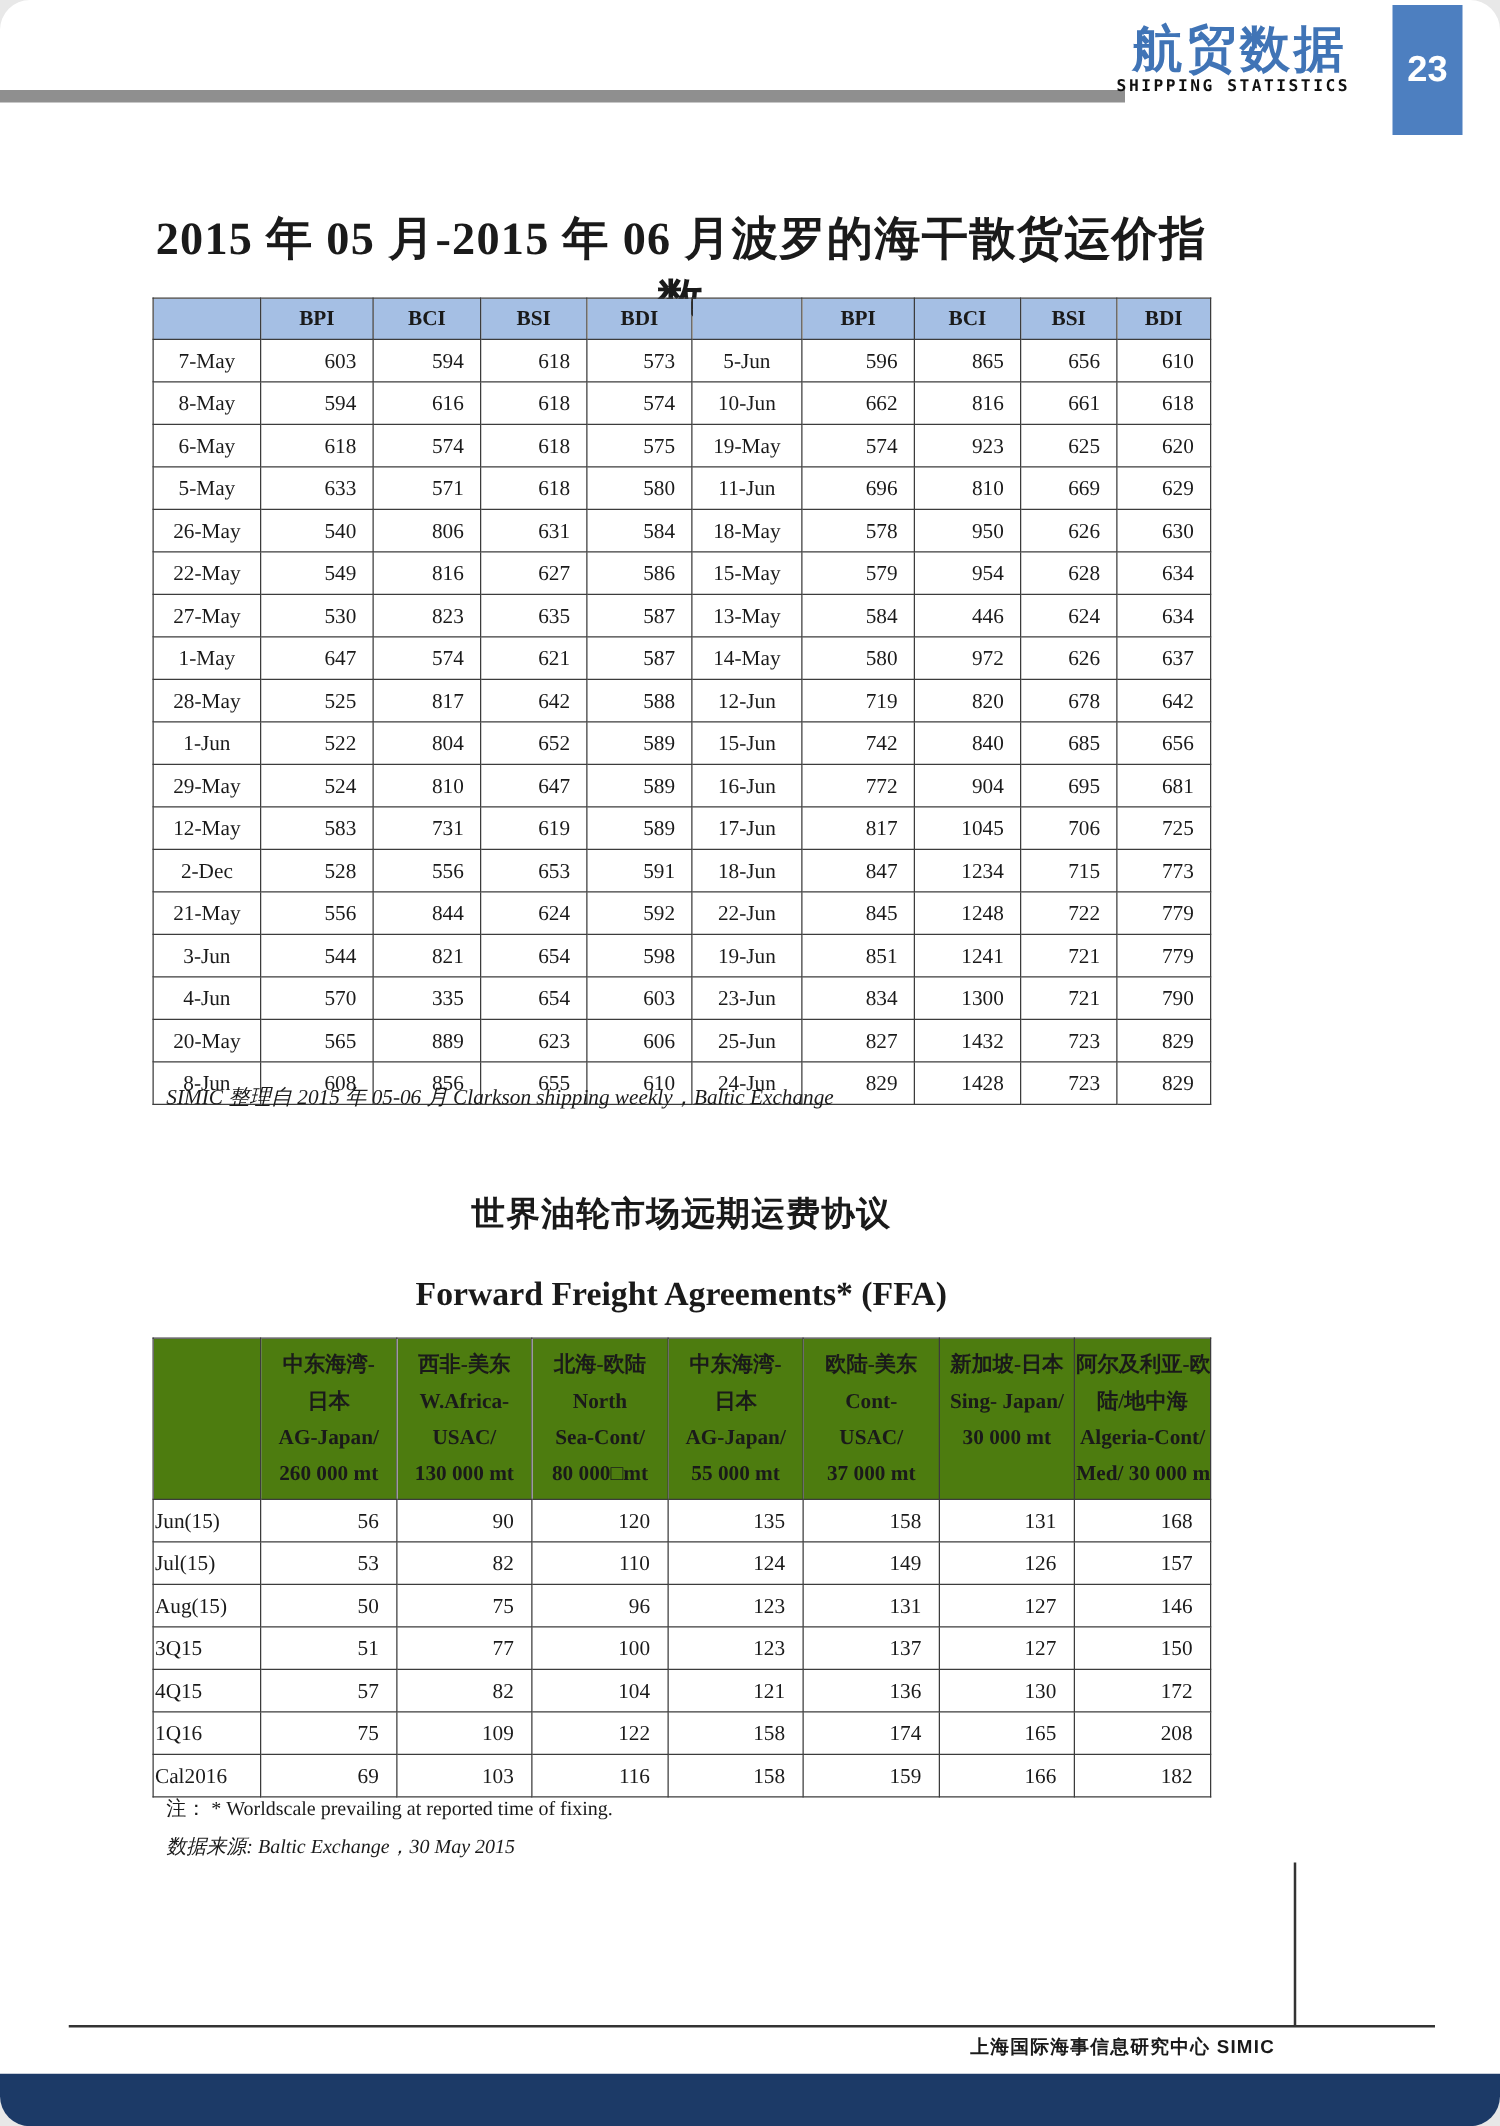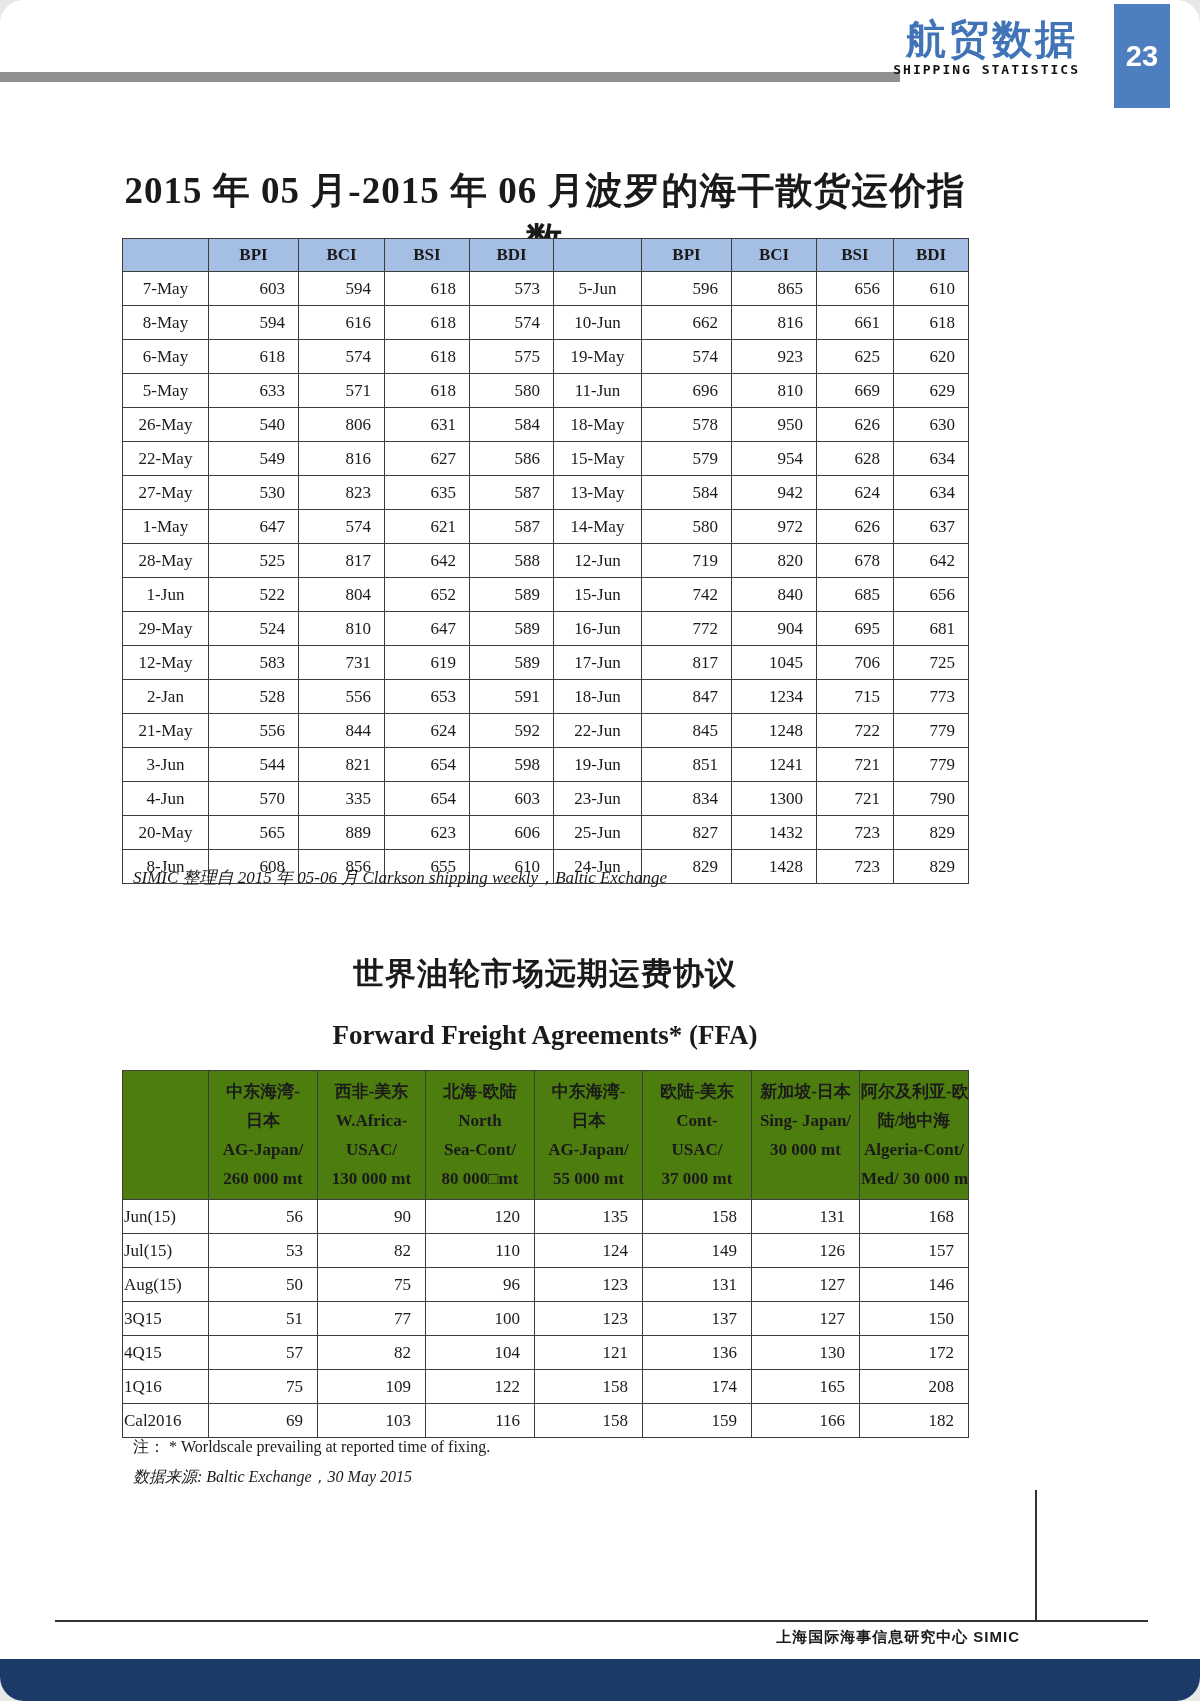--- a/index.html
+++ b/index.html
@@ -15,21 +15,21 @@
   .hdr-en{position:absolute;right:120px;top:62px;font-size:13px;font-weight:bold;
           font-family:"DejaVu Sans Mono","Liberation Mono",monospace;letter-spacing:2px;color:#111;}
   .page-box{position:absolute;left:1114px;top:4px;width:56px;height:104px;background:#4d7fc0;
             display:flex;align-items:center;justify-content:center;}
   .page-box span{color:#fff;font-size:29px;font-weight:bold;
             font-family:"Liberation Sans","DejaVu Sans",sans-serif;}
   
   .bdi-title{position:absolute;left:122px;top:166px;width:846px;text-align:center;
              font-size:37px;font-weight:bold;letter-spacing:1px;}
   .ffa-title-cn{position:absolute;left:122px;top:953px;width:846px;text-align:center;
-             font-size:31px;font-weight:bold;letter-spacing:1px;}
+             font-size:27px;font-weight:bold;letter-spacing:1px;}
   .ffa-title-en{position:absolute;left:122px;top:1020px;width:846px;text-align:center;
              font-size:27px;font-weight:bold;}
   
   table{border-collapse:collapse;table-layout:fixed;}
   #bdi-table{position:absolute;left:122px;top:238px;width:846px;}
   #ffa-table{position:absolute;left:122px;top:1070px;width:846px;}
   #bdi-table th,#bdi-table td,#ffa-table th,#ffa-table td{
     border:1.5px solid #3c3c3c;font-size:17px;overflow:hidden;white-space:nowrap;}
   #bdi-table th{background:#a5bfe4;height:30px;font-weight:bold;text-align:center;}
   #bdi-table td{height:31px;}
@@ -167,21 +167,21 @@
           <td class="num">634</td>
         </tr>
         <tr>
           <td class="date">27-May</td>
           <td class="num">530</td>
           <td class="num">823</td>
           <td class="num">635</td>
           <td class="num">587</td>
           <td class="date">13-May</td>
           <td class="num">584</td>
-          <td class="num">942</td>
+          <td class="num">446</td>
           <td class="num">624</td>
           <td class="num">634</td>
         </tr>
         <tr>
           <td class="date">1-May</td>
           <td class="num">647</td>
           <td class="num">574</td>
           <td class="num">621</td>
           <td class="num">587</td>
           <td class="date">14-May</td>
@@ -232,21 +232,21 @@
           <td class="num">731</td>
           <td class="num">619</td>
           <td class="num">589</td>
           <td class="date">17-Jun</td>
           <td class="num">817</td>
           <td class="num">1045</td>
           <td class="num">706</td>
           <td class="num">725</td>
         </tr>
         <tr>
-          <td class="date">2-Jan</td>
+          <td class="date">2-Dec</td>
           <td class="num">528</td>
           <td class="num">556</td>
           <td class="num">653</td>
           <td class="num">591</td>
           <td class="date">18-Jun</td>
           <td class="num">847</td>
           <td class="num">1234</td>
           <td class="num">715</td>
           <td class="num">773</td>
         </tr>

